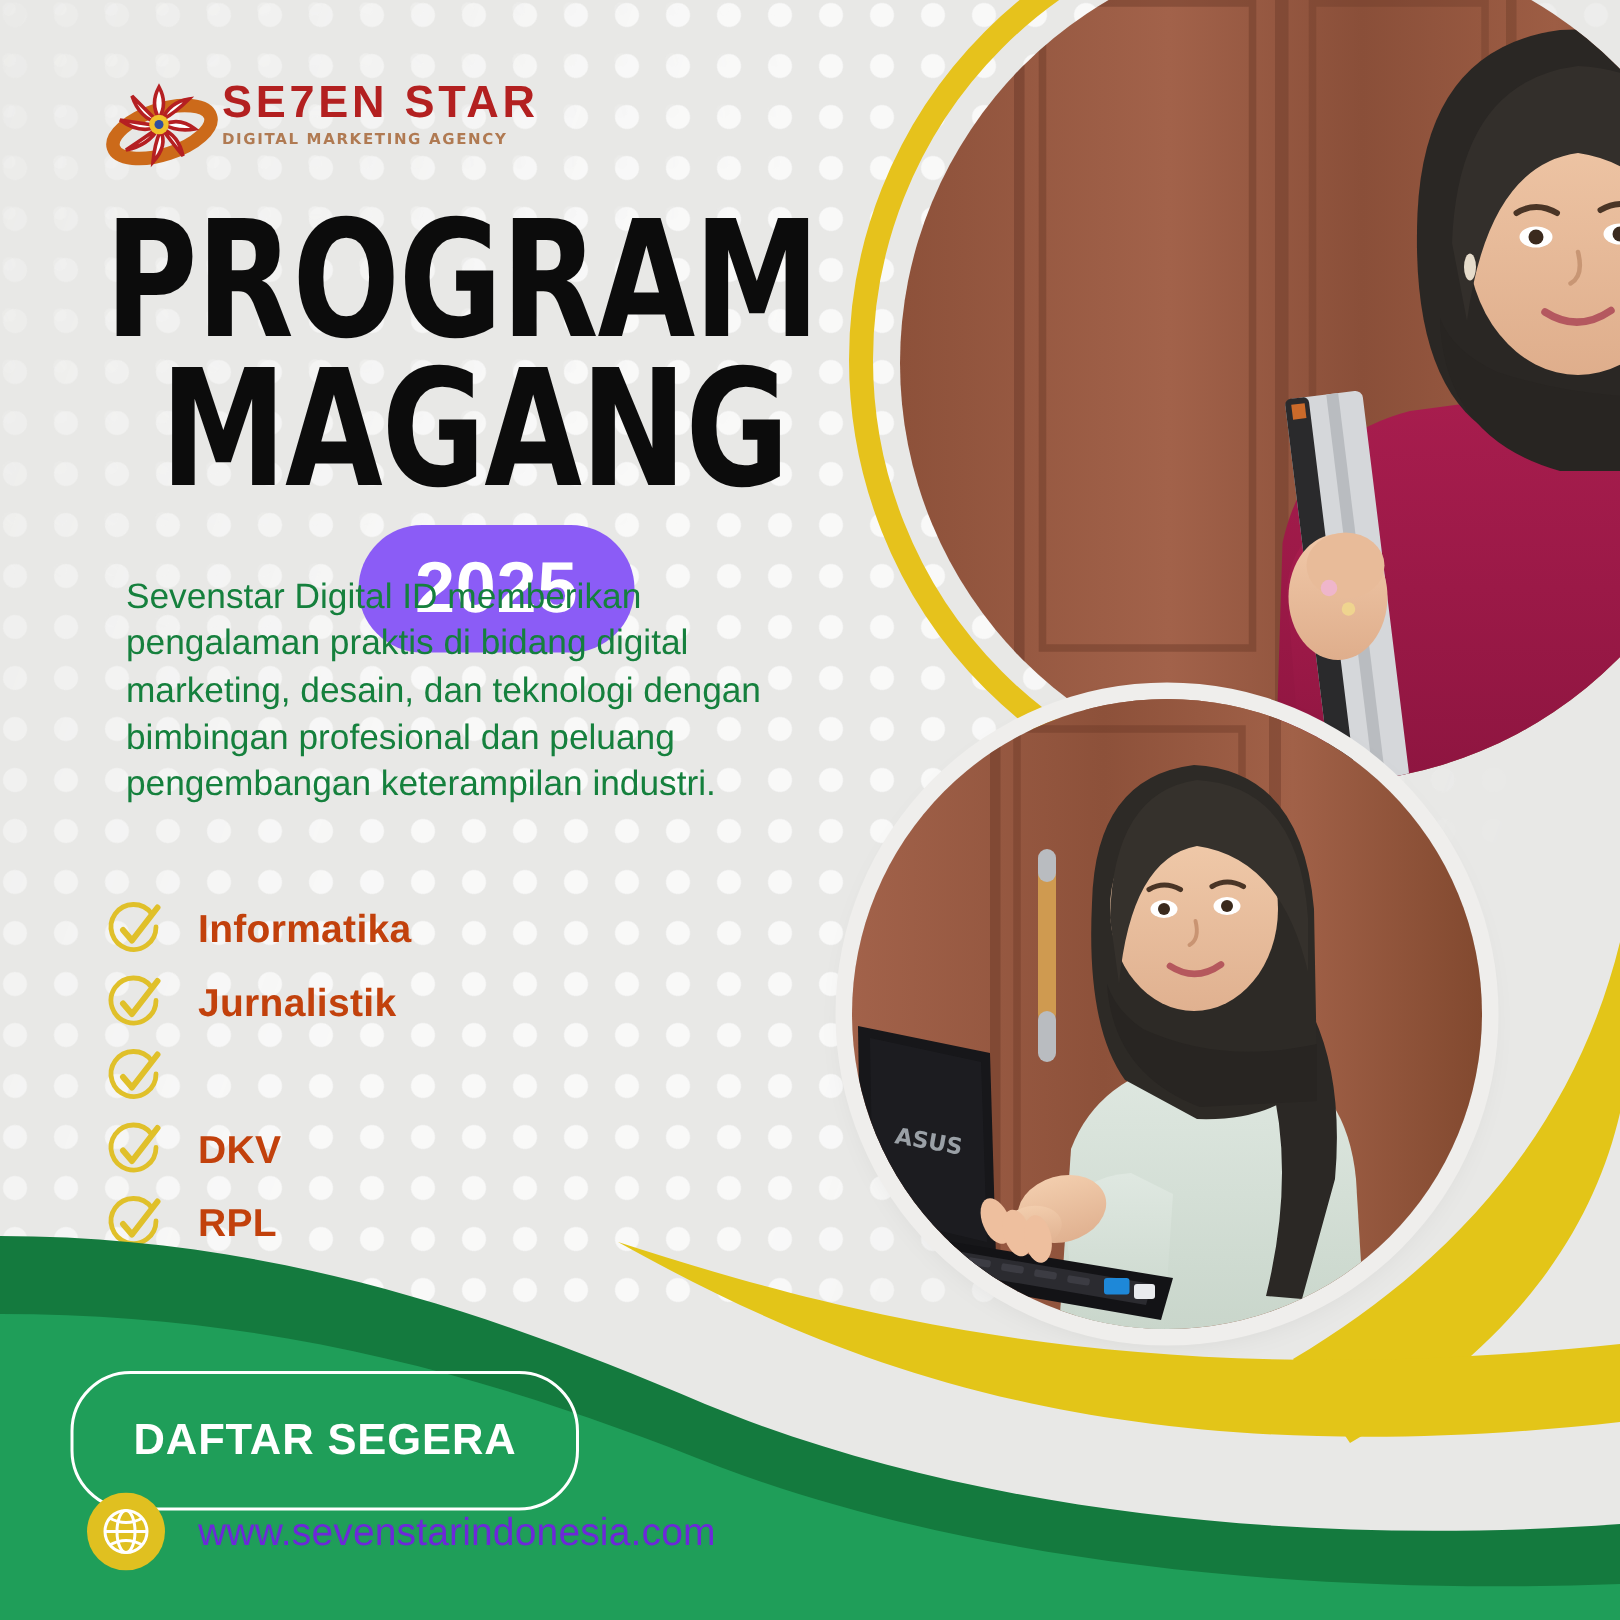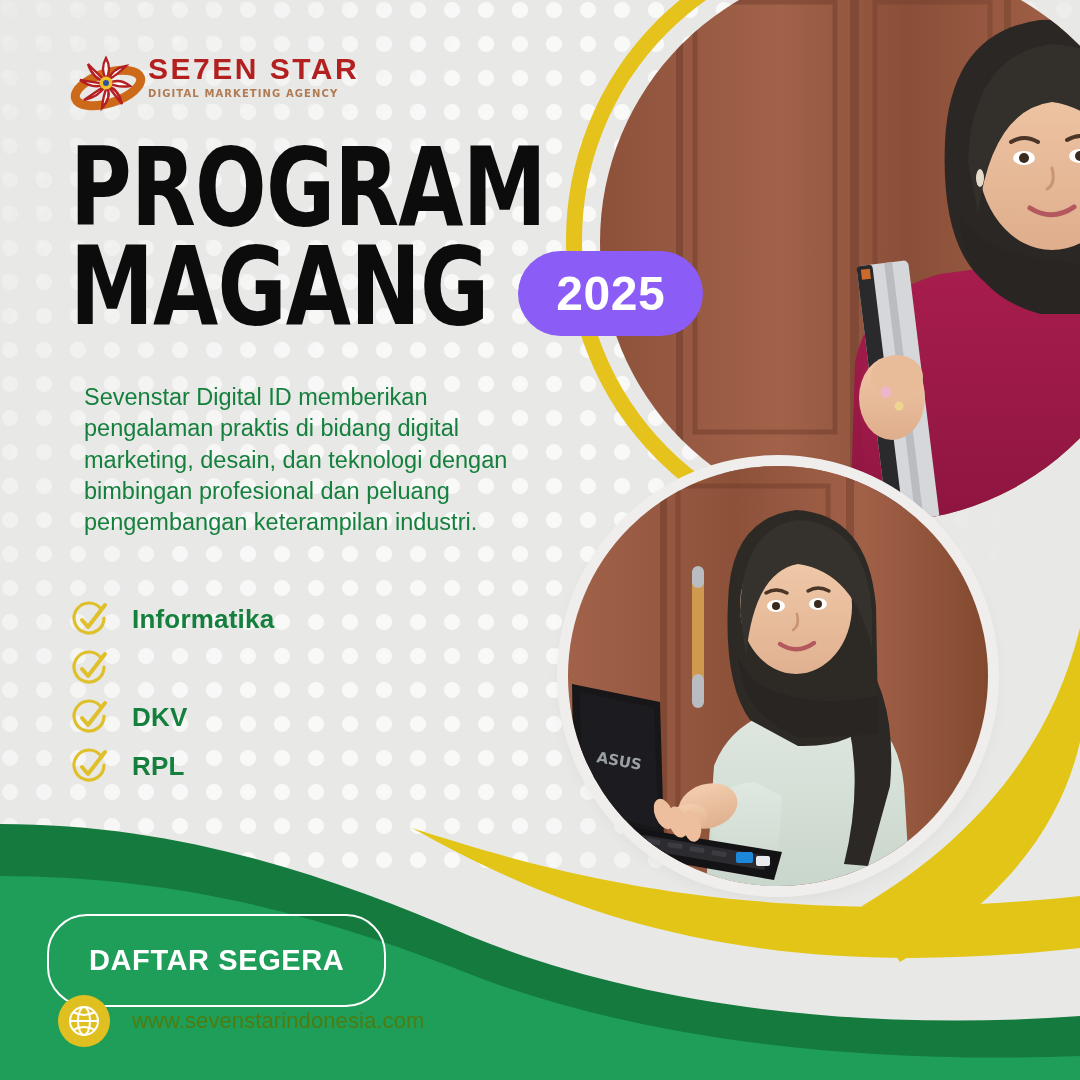--- a/index.html
+++ b/index.html
@@ -73,21 +73,21 @@
     font-family:"DejaVu Sans",sans-serif;
     font-weight:bold;
     font-size:108px;
     line-height:.92;
     letter-spacing:-1px;
     color:#0c0c0c;
     transform:scaleX(.78);
     transform-origin:left center;
     white-space:nowrap;
   }
-  .hl-row{display:flex;align-items:center;}
+  .hl-row{display:flex;align-items:center;flex-direction:column;}
   .badge-2025{
     display:inline-flex;align-items:center;justify-content:center;
     background:#8b5cf6;color:#ffffff;
     border-radius:46px;
     padding:15px 38px;
     font-size:48px;font-weight:bold;
     font-family:"Liberation Sans",sans-serif;
     margin-left:-88px;
     margin-top:13px;
     letter-spacing:.5px;
@@ -100,40 +100,40 @@
     font-size:23.5px;line-height:1.33;color:#15803d;
   }
 
   
   .list{position:absolute;left:70px;top:595px;}
   .li{display:flex;align-items:center;height:49px;margin-bottom:0;}
   .li + .li{margin-top:0;}
   .chk{width:40px;height:40px;flex:0 0 40px;margin-right:22px;}
   .li-label{
     font-family:"Liberation Sans",sans-serif;
-    font-weight:bold;font-size:26px;color:#15803d;letter-spacing:.2px;text-align:center;
+    font-weight:bold;font-size:26px;color:#c2410c;letter-spacing:.2px;text-align:center;
   }
 
   
   .waves{position:absolute;left:0;bottom:0;width:1080px;height:300px;}
 
   
   .cta{
     position:absolute;left:47px;top:914px;
     border:2.5px solid #ffffff;border-radius:40px;
     padding:28px 40px;
     color:#ffffff;font-weight:bold;font-size:29px;letter-spacing:.6px;
     font-family:"Liberation Sans",sans-serif;
     background:transparent;
     cursor:pointer;
   }
   .site{position:absolute;left:58px;top:995px;display:flex;align-items:center;}
   .globe{width:52px;height:52px;flex:0 0 52px;margin-right:22px;}
   .site-url{
-    color:#4d7c0f;font-size:22px;font-family:"Liberation Sans",sans-serif;
+    color:#6d28d9;font-size:26px;font-family:"Liberation Sans",sans-serif;
     letter-spacing:.1px;
   }
 </style>
 </head>
 <body>
 
 <div class="poster">
 
   <div class="dots"></div>
   <div class="dots2"></div>
@@ -330,20 +330,27 @@
         <path d="M31 9 A15 15 0 1 0 34 18" fill="none" stroke="#e0c02a" stroke-width="3.2" stroke-linecap="round"></path>
         <path d="M12 20 L18 27 L35 5" fill="none" stroke="#e0c02a" stroke-width="4" stroke-linecap="round" stroke-linejoin="round"></path>
       </svg>
       <span class="li-label">Informatika</span>
     </div>
     <div class="li">
       <svg class="chk" viewBox="0 0 40 40">
         <path d="M31 9 A15 15 0 1 0 34 18" fill="none" stroke="#e0c02a" stroke-width="3.2" stroke-linecap="round"></path>
         <path d="M12 20 L18 27 L35 5" fill="none" stroke="#e0c02a" stroke-width="4" stroke-linecap="round" stroke-linejoin="round"></path>
       </svg>
+      <span class="li-label">Jurnalistik</span>
+    </div>
+    <div class="li">
+      <svg class="chk" viewBox="0 0 40 40">
+        <path d="M31 9 A15 15 0 1 0 34 18" fill="none" stroke="#e0c02a" stroke-width="3.2" stroke-linecap="round"></path>
+        <path d="M12 20 L18 27 L35 5" fill="none" stroke="#e0c02a" stroke-width="4" stroke-linecap="round" stroke-linejoin="round"></path>
+      </svg>
     </div>
     <div class="li">
       <svg class="chk" viewBox="0 0 40 40">
         <path d="M31 9 A15 15 0 1 0 34 18" fill="none" stroke="#e0c02a" stroke-width="3.2" stroke-linecap="round"></path>
         <path d="M12 20 L18 27 L35 5" fill="none" stroke="#e0c02a" stroke-width="4" stroke-linecap="round" stroke-linejoin="round"></path>
       </svg>
       <span class="li-label">DKV</span>
     </div>
     <div class="li">
       <svg class="chk" viewBox="0 0 40 40">

